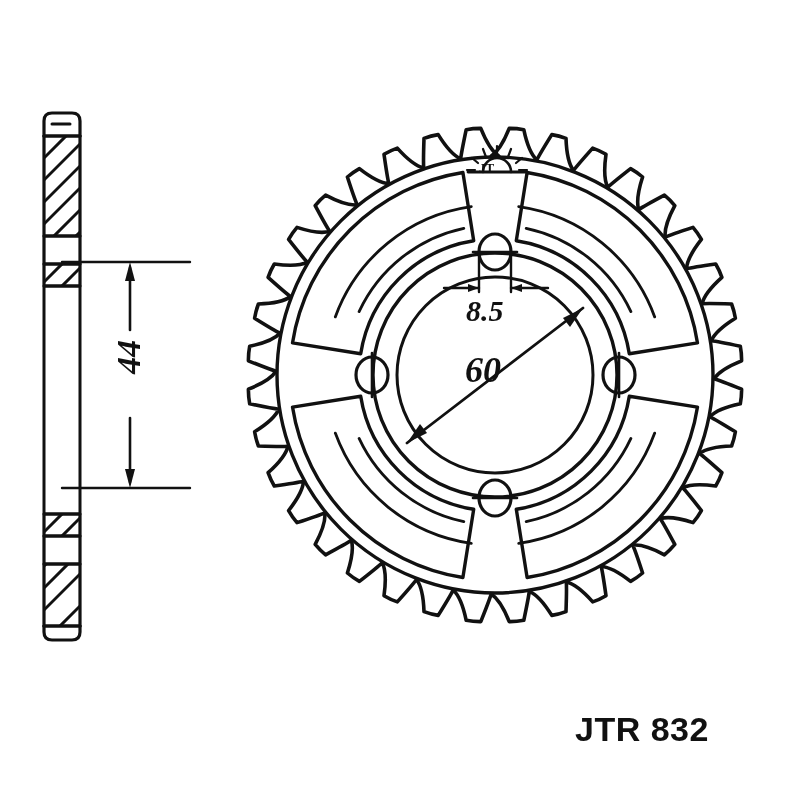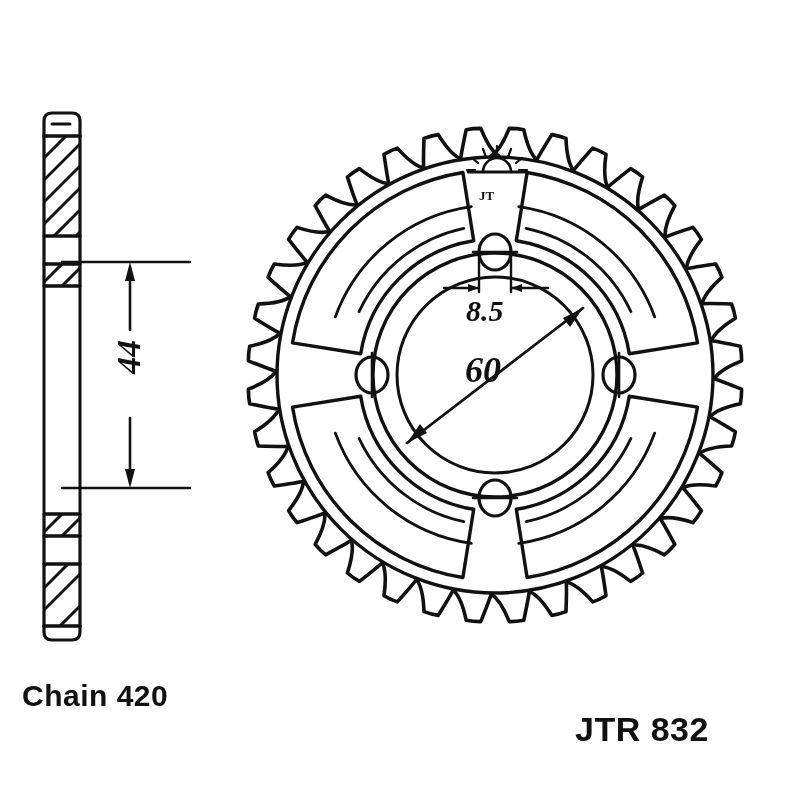--- a/index.html
+++ b/index.html
@@ -79,21 +79,21 @@
   }
   #dim-44 {
     left: 112px;
     top: 340px;
     font-size: 34px;
     transform: rotate(-90deg);
     transform-origin: center center;
   }
   #jt-logo-text {
     left: 479px;
-    top: 189px;
+    top: 161px;
     font-family: "Liberation Serif", serif;
     font-weight: bold;
     font-size: 13px;
     color: #111111;
   }
 </style>
 </head>
 <body>
 
 <div id="sheet">
@@ -262,17 +262,16 @@
   </svg>
 
   <div class="label-text dim-text" id="dim-85">8.5</div>
 
   <div class="label-text dim-text" id="dim-60">60</div>
 
   <div class="label-text dim-text" id="dim-44">44</div>
 
   <div class="label-text" id="jt-logo-text">JT</div>
 
-  <div class="label-text" id="chain-label">Chain 420</div>
 
   <div class="label-text" id="part-label">JTR 832</div>
 
 </div>
 
 </body></html>

